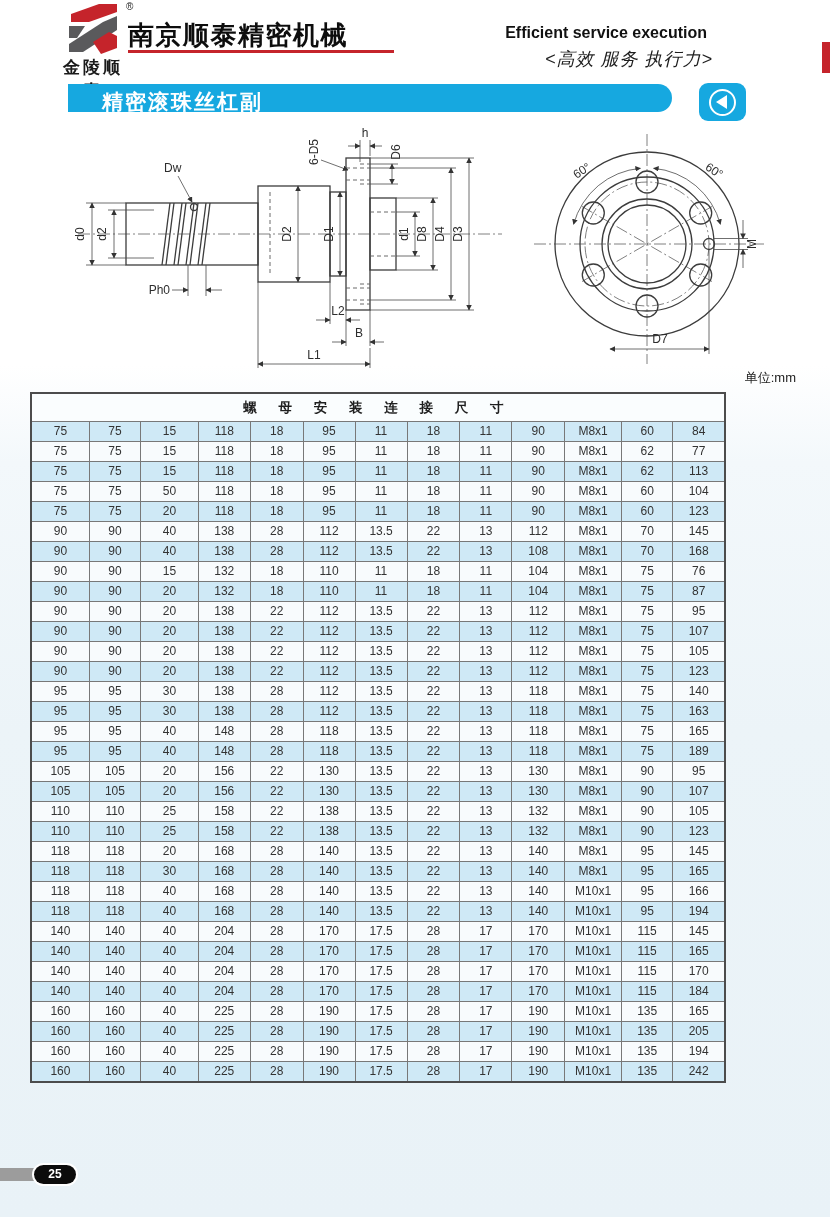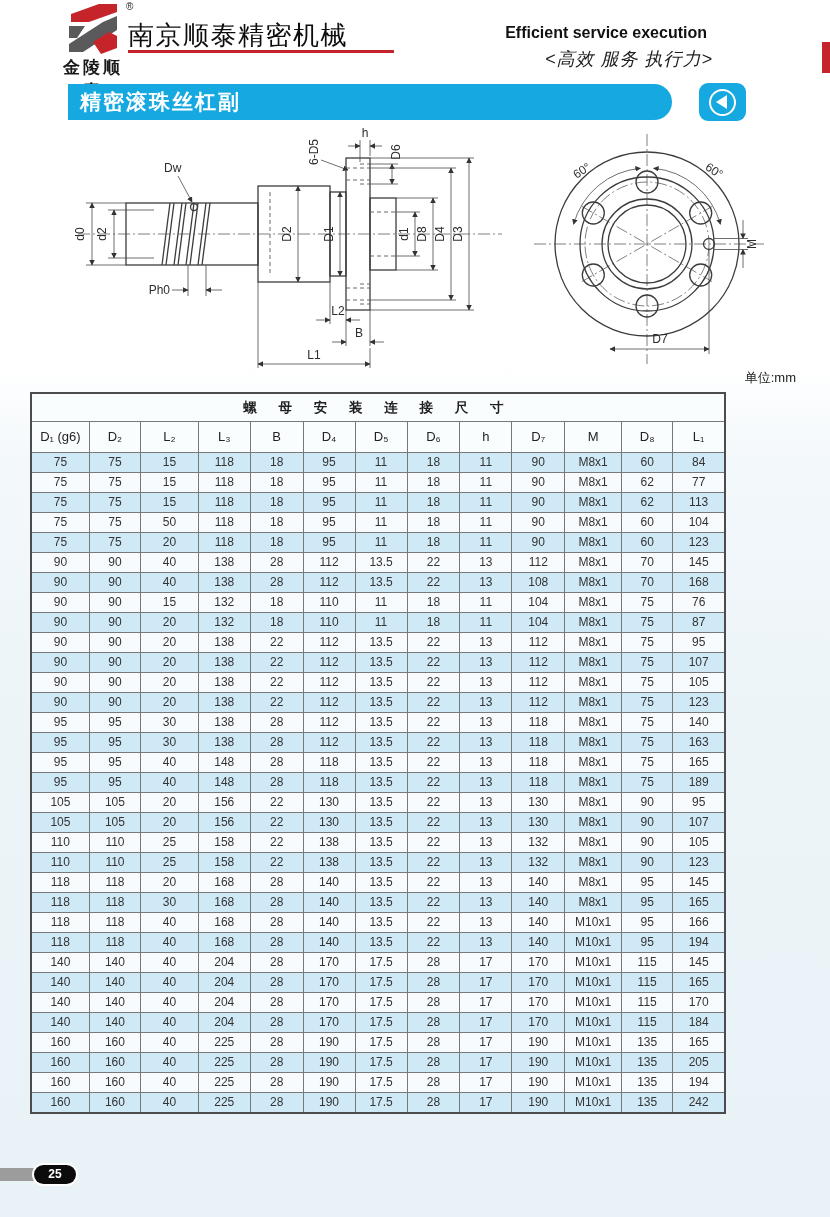--- a/index.html
+++ b/index.html
@@ -8,31 +8,31 @@
   .page {
     position:relative; width:830px; height:1217px; margin:0 auto; overflow:hidden;
     background:linear-gradient(180deg,#ffffff 0%,#ffffff 30%,#f3f8fb 38%,#ecf4f8 60%,#e9f2f7 100%);
   }
 
   
   .logo-box { position:absolute; left:64px; top:4px; width:60px; height:52px; }
   .reg-mark { position:absolute; left:126px; top:1px; font-size:10px; color:#222; }
   .logo-caption { position:absolute; left:56px; top:56px; width:74px; text-align:center;
     font-family:"DejaVu Serif", serif; font-weight:bold; font-size:17px; letter-spacing:3px; color:#1a1a1a; }
-  .company-name { position:absolute; left:128px; top:18px; font-size:26px; font-weight:normal;
+  .company-name { position:absolute; left:128px; top:18px; font-size:26px; font-weight:bold;
     color:#0d0d0d; letter-spacing:1.5px; }
   .company-underline { position:absolute; left:128px; top:50px; width:266px; height:3px; background:#c5242b; }
   .slogan-en { position:absolute; top:24px; right:123px; font-size:16px; font-weight:bold; color:#111;margin-left:24px; }
   .slogan-zh { position:absolute; top:47px; right:117px; font-size:18px; color:#1d1d1d; letter-spacing:1px;font-style:italic; }
   .red-edge { position:absolute; right:0; top:42px; width:8px; height:31px; background:#c5242b; }
 
   
-  .title-bar { position:absolute; left:68px; top:84px; width:604px; height:36px;
+  .title-bar { position:absolute; left:68px; top:84px; width:604px; height:28px;
     background:#16a8e0; border-radius:0 18px 18px 0; color:#fff;
-    font-size:21px; font-weight:bold; line-height:36px; padding-left:12px; letter-spacing:2px; }
+    font-size:21px; font-weight:bold; line-height:36px; padding-left:34px; letter-spacing:2px; }
   .back-btn { position:absolute; left:699px; top:83px; width:47px; height:38px;
     background:#16a8e0; border-radius:9px; display:flex; align-items:center; justify-content:center; cursor:pointer; }
   .back-circle { width:27px; height:27px; border:2.5px solid #fff; border-radius:50%;
     display:flex; align-items:center; justify-content:center; }
   .back-tri { width:0; height:0; border-top:7px solid transparent; border-bottom:7px solid transparent;
     border-right:11px solid #fff; margin-right:2px; }
 
   
   .drawing-left  { position:absolute; left:58px;  top:126px; }
   .drawing-right { position:absolute; left:512px; top:126px; }
@@ -248,35 +248,20 @@
         <col style="width:7.5%">
         <col style="width:7.6%">
       <col style="width:8.2%">
         <col style="width:7.4%">
         <col style="width:7.5%">
     </colgroup>
     <thead>
       <tr>
         <th class="title-cell" colspan="13">螺 母 安 装 连 接 尺 寸</th>
       </tr>
-      <tr id="header-row">
-          <th class="head-cell">D₁ (g6)</th>
-          <th class="head-cell">D₂</th>
-          <th class="head-cell">L₂</th>
-          <th class="head-cell">L₃</th>
-          <th class="head-cell">B</th>
-          <th class="head-cell">D₄</th>
-          <th class="head-cell">D₅</th>
-          <th class="head-cell">D₆</th>
-          <th class="head-cell">h</th>
-          <th class="head-cell">D₇</th>
-          <th class="head-cell">M</th>
-          <th class="head-cell">D₈</th>
-          <th class="head-cell">L₁</th>
-        </tr>
     </thead>
     <tbody id="table-body">
         <tr class="row-blue">
           <td>75</td>
           <td>75</td>
           <td>15</td>
           <td>118</td>
           <td>18</td>
           <td>95</td>
           <td>11</td>

